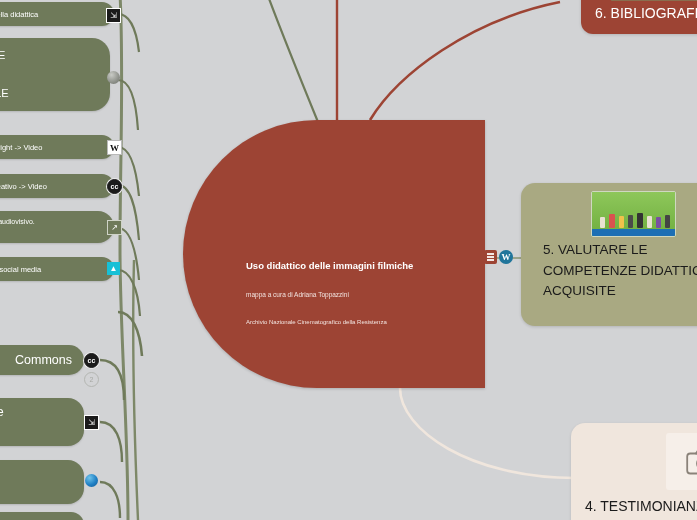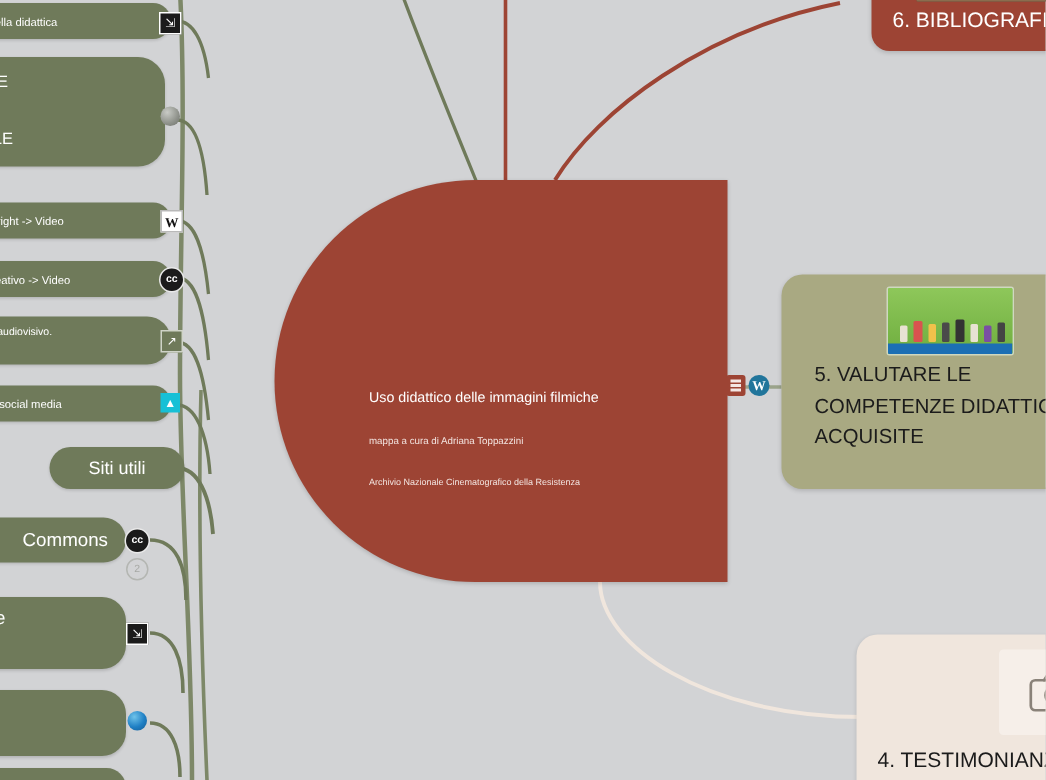--- a/index.html
+++ b/index.html
@@ -25,21 +25,21 @@
   #central-node .c-title{
     position:absolute;left:63px;top:70px;
     color:#ffffff;
     font-size:21px;line-height:26px;
     font-weight:bold;
     letter-spacing:.2px;
     width:230px;
   }
   #central-node .c-sub{
     position:absolute;left:63px;top:139px;
-    color:#ffffff;font-size:9.5px;font-weight:normal;line-height:13px;width:230px;
+    color:#ffffff;font-size:9.5px;font-weight:bold;line-height:13px;width:230px;
   }
   #central-node .c-author{
     position:absolute;left:63px;top:170px;
     color:#f2e3df;font-size:6.5px;line-height:10px;width:230px;
   }
   #central-node .c-archive{
     position:absolute;left:63px;top:197px;
     color:#f2e3df;font-size:6px;line-height:10px;width:240px;
   }
 
@@ -214,23 +214,20 @@
     <div class="ltext" style="font-size:7px;line-height:10px;white-space:pre-line;">e copyleft nell'audiovisivo.
 nto</div>
   </div>
   <div class="badge bg-ext" style="left:107px;top:220px;">↗</div>
 
   <div class="lnode" id="ln6" style="left:-58px;top:257px;width:172px;height:24px;">
     <div class="ltext" style="font-size:7.5px;line-height:11px;">sul web e sui social media</div>
   </div>
   <div class="badge bg-cyan" style="left:107px;top:262px;">▲</div>
 
-  <div class="lnode" id="ln7" style="left:33px;top:298px;width:90px;height:28px;justify-content:center;">
-    <div class="ltext" style="font-size:12px;line-height:16px;text-align:center;padding:0;">Siti utili</div>
-  </div>
 
   <div class="lnode" id="ln8" style="left:-64px;top:345px;width:148px;height:30px;">
     <div class="ltext" style="font-size:12.5px;line-height:16px;text-align:right;">Commons</div>
   </div>
   <div class="badge bg-cc" style="left:84px;top:353px;">cc</div>
   <div class="badge bg-clock" style="left:84px;top:372px;">
     <span>2</span>
   </div>
 
   <div class="lnode" id="ln9" style="left:-64px;top:398px;width:148px;height:48px;">

